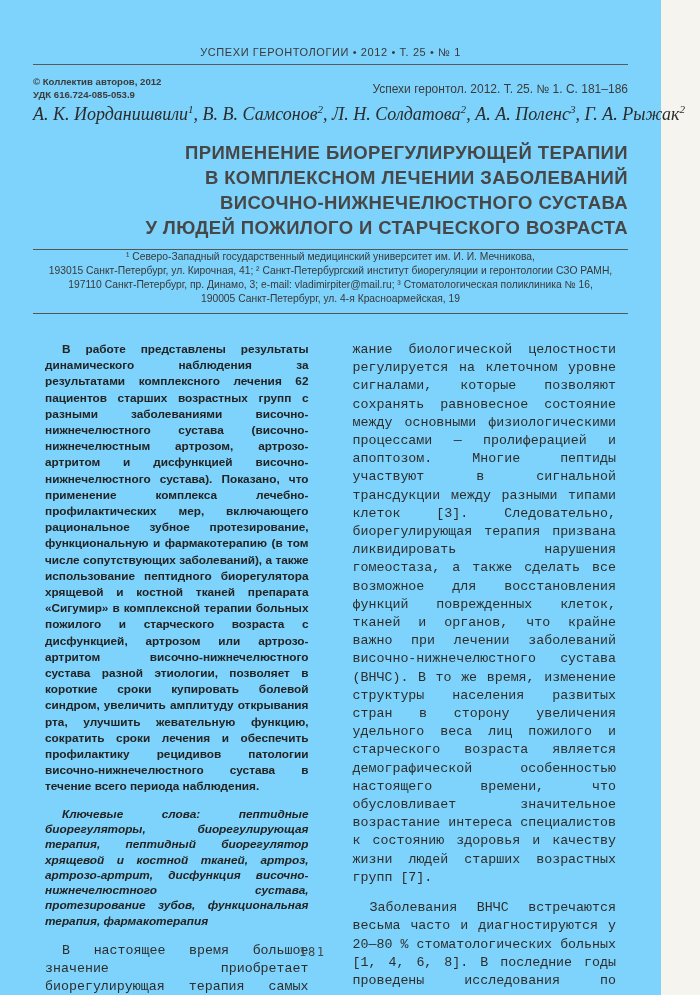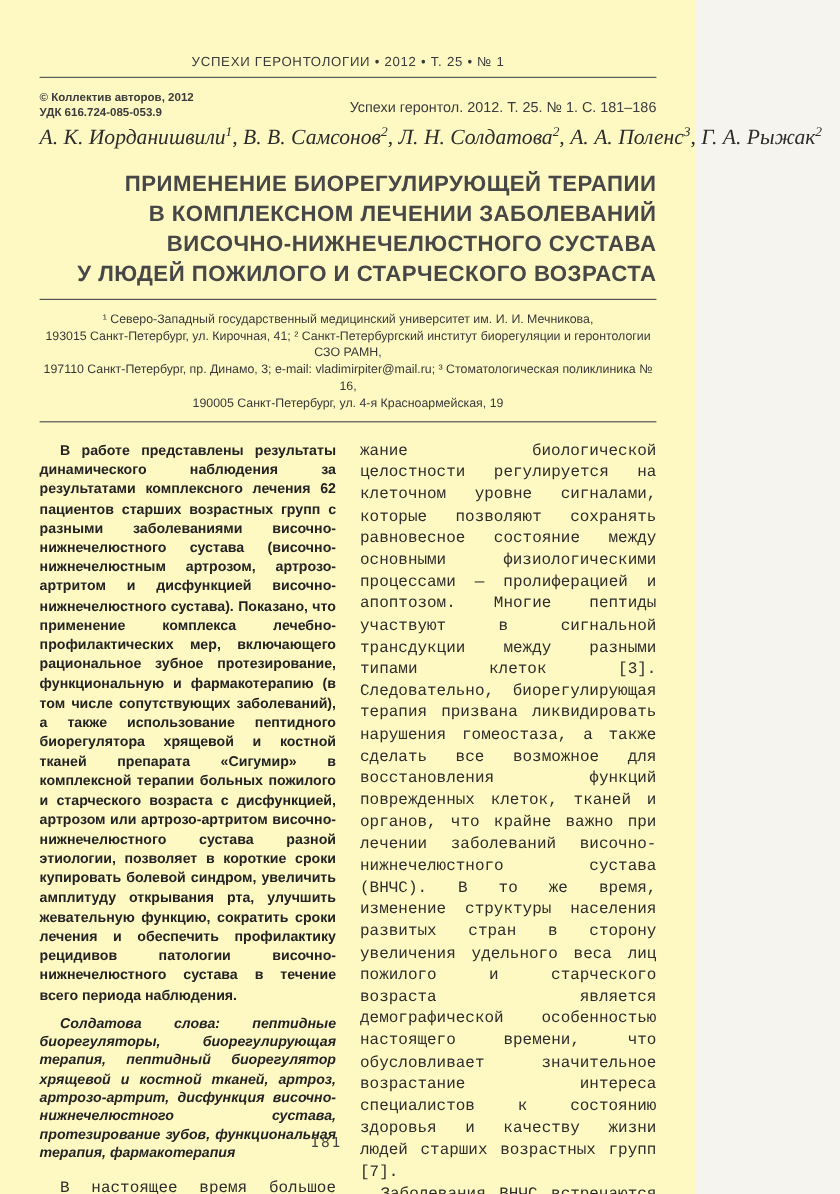--- a/index.html
+++ b/index.html
@@ -5,25 +5,25 @@
   html, body {
     margin: 0;
     padding: 0;
     width: 700px;
     height: 995px;
     background: #f5f4ef;
     overflow: hidden;
   }
   .page {
     position: relative;
-    width: 580px;
+    width: 661px;
     height: 995px;
     box-sizing: border-box;
     padding: 46px 33px 0 33px;
-    background: #fef9c3;
+    background: #7dd3fc;
     color: #2e2d2b;
   }
   .journal-header {
     text-align: center;
     font-family: "Liberation Sans", sans-serif;
     font-size: 11px;
     letter-spacing: 0.6px;
     color: #3a3a3a;
   }
   .header-rule {
@@ -62,34 +62,34 @@
     font-size: 18.5px;
     line-height: 25px;
     letter-spacing: 0.4px;
     color: #474747;
   }
   .title-line { display: block; }
   .affil-block {
     margin-top: 9px;
     border-top: 1.3px solid #555;
     border-bottom: 1.3px solid #555;
-    padding: 10px 0 7px 0;
+    padding: 0 0 7px 0;
     text-align: center;
     font-family: "Liberation Sans", sans-serif;
     font-size: 10.3px;
     line-height: 14px;
     color: #383838;
   }
   .columns {
     display: flex;
     gap: 20px;
     margin-top: 15px;
   }
   .col { flex: 1; min-width: 0; }
-  p { margin: 0; }
+  p { margin: 12px; }
   .abstract {
     font-family: "Liberation Sans", sans-serif;
     font-weight: bold;
     font-size: 11.8px;
     line-height: 16.2px;
     text-align: justify;
     text-indent: 17px;
     color: #232323;
   }
   .keywords {
@@ -155,21 +155,21 @@
   <div class="affil-block">
     <div>¹ Северо-Западный государственный медицинский университет им. И. И. Мечникова,</div>
     <div>193015 Санкт-Петербург, ул. Кирочная, 41; ² Санкт-Петербургский институт биорегуляции и геронтологии СЗО РАМН,</div>
     <div>197110 Санкт-Петербург, пр. Динамо, 3; e-mail: vladimirpiter@mail.ru; ³ Стоматологическая поликлиника № 16,</div>
     <div>190005 Санкт-Петербург, ул. 4-я Красноармейская, 19</div>
   </div>
 
   <div class="columns">
     <div class="col col-left">
       <p class="abstract">В работе представлены результаты динамического наблюдения за результатами комплексного лечения 62 пациентов старших возрастных групп с разными заболеваниями височно-нижнечелюстного сустава (височно-нижнечелюстным артрозом, артрозо-артритом и дисфункцией височно-нижнечелюстного сустава). Показано, что применение комплекса лечебно-профилактических мер, включающего рациональное зубное протезирование, функциональную и фармакотерапию (в том числе сопутствующих заболеваний), а также использование пептидного биорегулятора хрящевой и костной тканей препарата «Сигумир» в комплексной терапии больных пожилого и старческого возраста с дисфункцией, артрозом или артрозо-артритом височно-нижнечелюстного сустава разной этиологии, позволяет в короткие сроки купировать болевой синдром, увеличить амплитуду открывания рта, улучшить жевательную функцию, сократить сроки лечения и обеспечить профилактику рецидивов патологии височно-нижнечелюстного сустава в течение всего периода наблюдения.</p>
-      <p class="keywords"><span>Солдатова слова:</span><span> пептидные биорегуляторы, биорегулирующая терапия, пептидный биорегулятор хрящевой и костной тканей, артроз, артрозо-артрит, дисфункция височно-нижнечелюстного сустава, протезирование зубов, функциональная терапия, фармакотерапия</span></p>
+      <p class="keywords"><span>Ключевые слова:</span><span> пептидные биорегуляторы, биорегулирующая терапия, пептидный биорегулятор хрящевой и костной тканей, артроз, артрозо-артрит, дисфункция височно-нижнечелюстного сустава, протезирование зубов, функциональная терапия, фармакотерапия</span></p>
       <p class="body-para mt indent">В настоящее время большое значение приобретает биорегулирующая терапия самых разных заболеваний. Между тем, в литературе мало сведений о применении биорегуляторных пептидов в стоматологии. Известно, что биорегуляция является сложным комплексом межклеточных взаимодействий, направленных на поддержание гомеостаза, который отвечает за течение таких важнейших физиологических процессов, как дифференциация и деление клеток, регенерация тканей, развитие и старение организма, обмен и воспроизведение генетической информации [2]. В организме поддер-</p>
     </div>
     <div class="col col-right">
       <p class="body-para">жание биологической целостности регулируется на клеточном уровне сигналами, которые позволяют сохранять равновесное состояние между основными физиологическими процессами — пролиферацией и апоптозом. Многие пептиды участвуют в сигнальной трансдукции между разными типами клеток [3]. Следовательно, биорегулирующая терапия призвана ликвидировать нарушения гомеостаза, а также сделать все возможное для восстановления функций поврежденных клеток, тканей и органов, что крайне важно при лечении заболеваний височно-нижнечелюстного сустава (ВНЧС). В то же время, изменение структуры населения развитых стран в сторону увеличения удельного веса лиц пожилого и старческого возраста является демографической особенностью настоящего времени, что обусловливает значительное возрастание интереса специалистов к состоянию здоровья и качеству жизни людей старших возрастных групп [7].</p>
       <p class="body-para indent">Заболевания ВНЧС встречаются весьма часто и диагностируются у 20—80 % стоматологических больных [1, 4, 6, 8]. В последние годы проведены исследования по изучению распространенности заболеваний ВНЧС у людей пожилого и старческого возраста, а также показано, что организация и проведение лечебно-диагностических мер при патологии ВНЧС пациентам старших возрастных групп должны осуществляться не только согласно общепринятым стандартам, но и с акцентом на особенности течения заболевания у пациентов данной возрастной категории [4]. Ранее проведенные клинические исследования показали, что комплексное лечение людей пожилого и старческого возраста при адекватном и рациональном протезировании, обеспечивающим нормализацию межальвеолярной</p>
     </div>
   </div>
 
   <div class="page-number">181</div>
 

